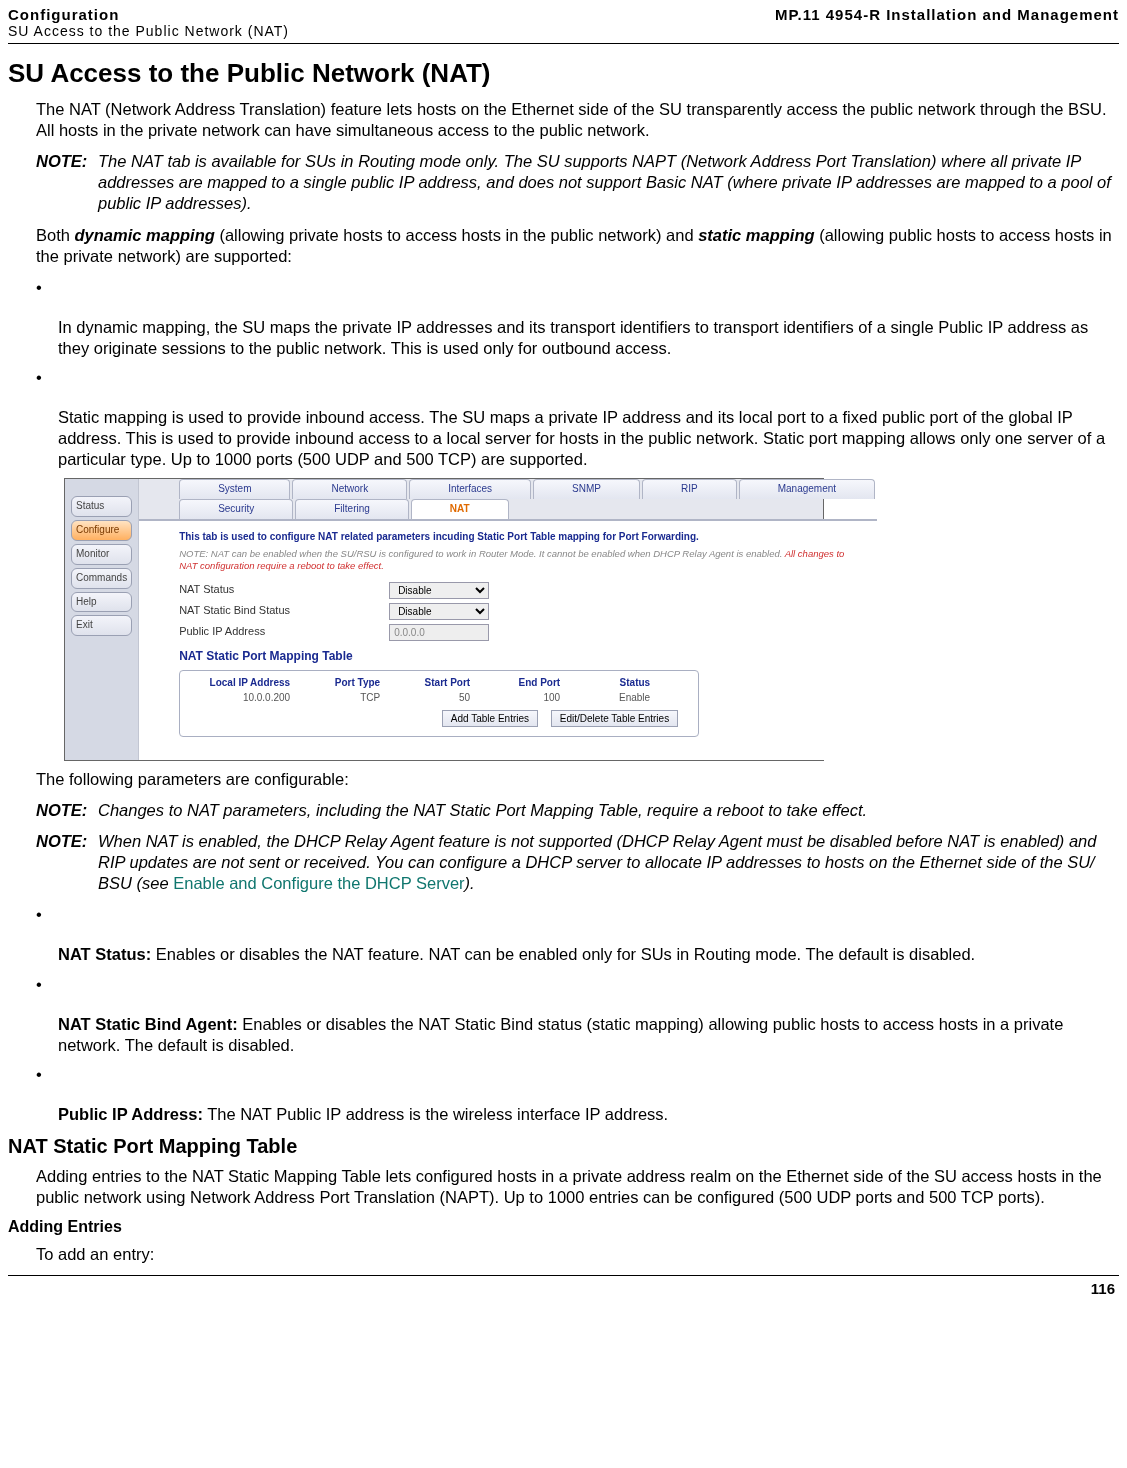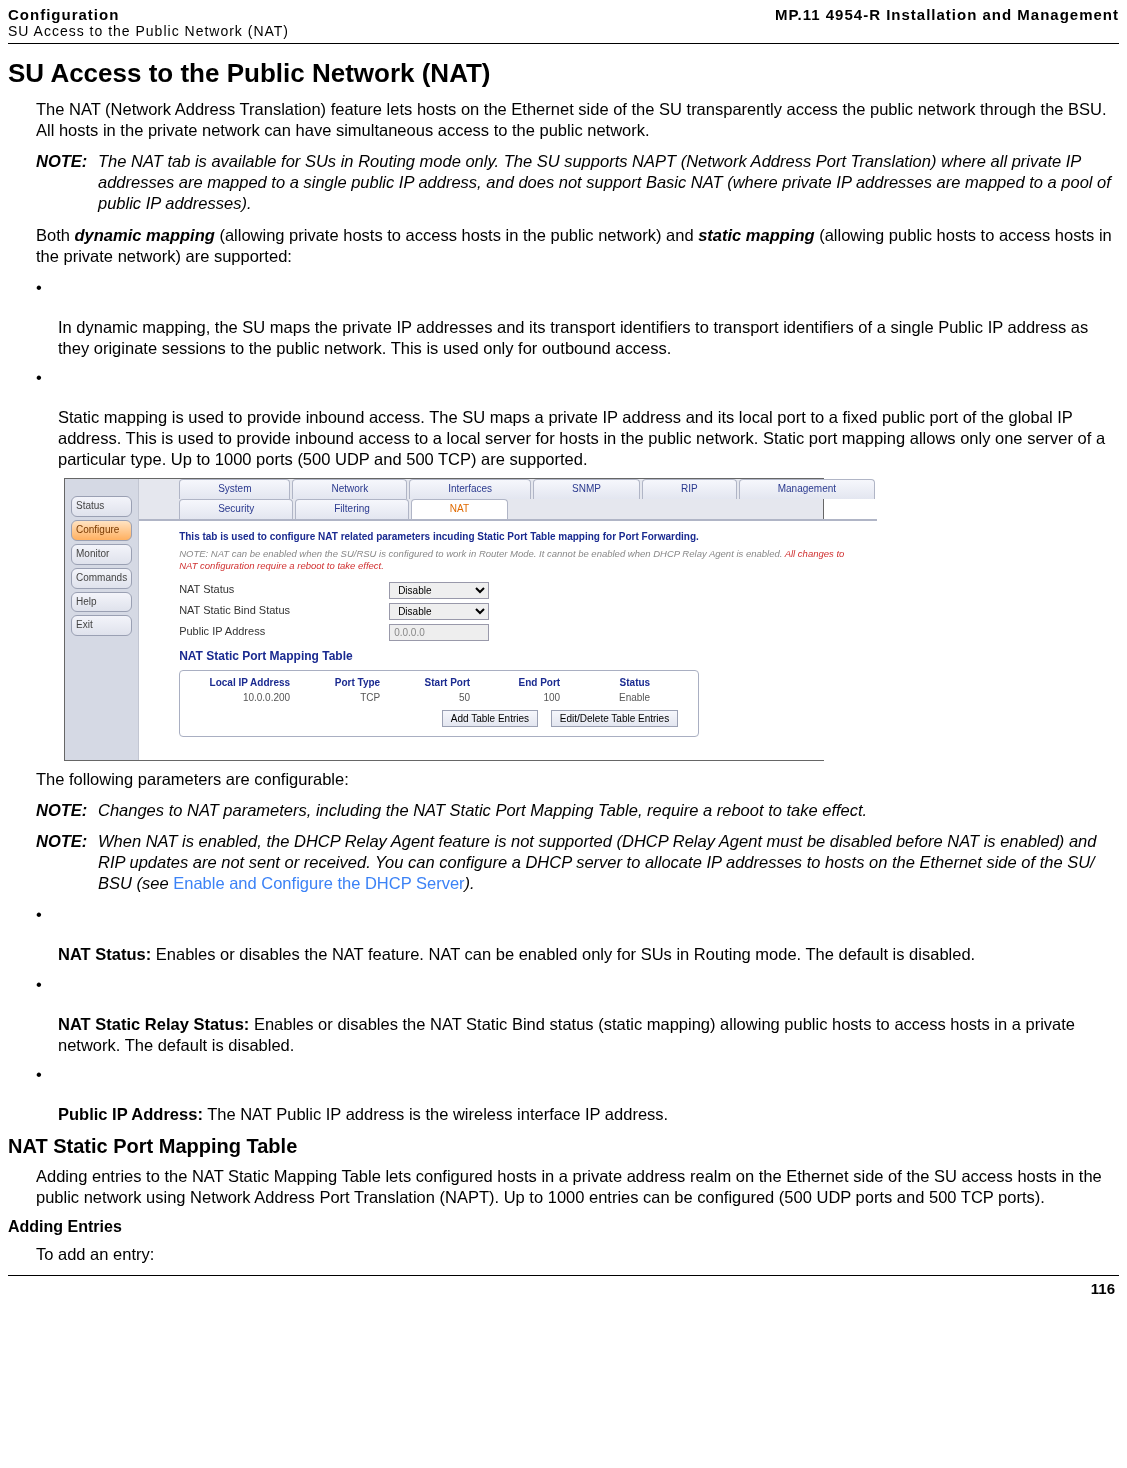--- a/index.html
+++ b/index.html
@@ -51,21 +51,21 @@
   .bullets { list-style: none; margin-left: 0; margin-bottom: 8px; }
   .bullets > li {
     display: flex;
     margin-bottom: 8px;
   }
   .bullets > li .bullet-mark {
     flex: 0 0 22px;
     text-align: left;
   }
   .bullets > li .bullet-body { flex: 1; margin-top: 40px; }
-  .link { color: #3b82f6; margin-top: 48px; }
+  .link { color: #0f766e; margin-top: 48px; }
   
   .app-embed {
     margin: 4px 0 8px 28px;
     width: 760px;
     border: 1px solid #666;
   }
   .app-top {
     display: flex;
     background: #e5e7ee;
   }
@@ -98,21 +98,21 @@
     font-size: 10px;
     color: #2b3a8f;
     padding: 3px 38px;
     border-radius: 4px 4px 0 0;
     margin-right: 2px;
     cursor: pointer;
   }
   .tab.sel {
     background: #fff;
     color: #e06a00;
-    font-weight: normal;
+    font-weight: bold;
   }
   .subtabrow { display:flex; padding-left:40px; border-bottom: 1px solid #b0b5c6; }
   .panel {
     background: #fff;
     border-top: 1px solid #b0b5c6;
     padding: 10px 18px 18px 40px;
     min-height: 240px;
   }
   .panel .intro {
     font-size: 10px;
@@ -303,21 +303,21 @@
     </div>
   </div>
 
   <ul class="bullets">
     <li>
       <span class="bullet-mark">•</span>
       <span class="bullet-body"><b><span>NAT Status:</span></b><span> Enables or disables the NAT feature. NAT can be enabled only for SUs in Routing mode. The default is disabled.</span></span>
     </li>
     <li>
       <span class="bullet-mark">•</span>
-      <span class="bullet-body"><b><span>NAT Static Relay Status:</span></b><span> Enables or disables the NAT Static Bind status (static mapping) allowing public hosts to access hosts in a private network. The default is disabled.</span></span>
+      <span class="bullet-body"><b><span>NAT Static Bind Agent:</span></b><span> Enables or disables the NAT Static Bind status (static mapping) allowing public hosts to access hosts in a private network. The default is disabled.</span></span>
     </li>
     <li>
       <span class="bullet-mark">•</span>
       <span class="bullet-body"><b><span>Public IP Address:</span></b><span> The NAT Public IP address is the wireless interface IP address.</span></span>
     </li>
   </ul>
 </div>
 
 <h2 class="sect">NAT Static Port Mapping Table</h2>
 <div class="body-text">

